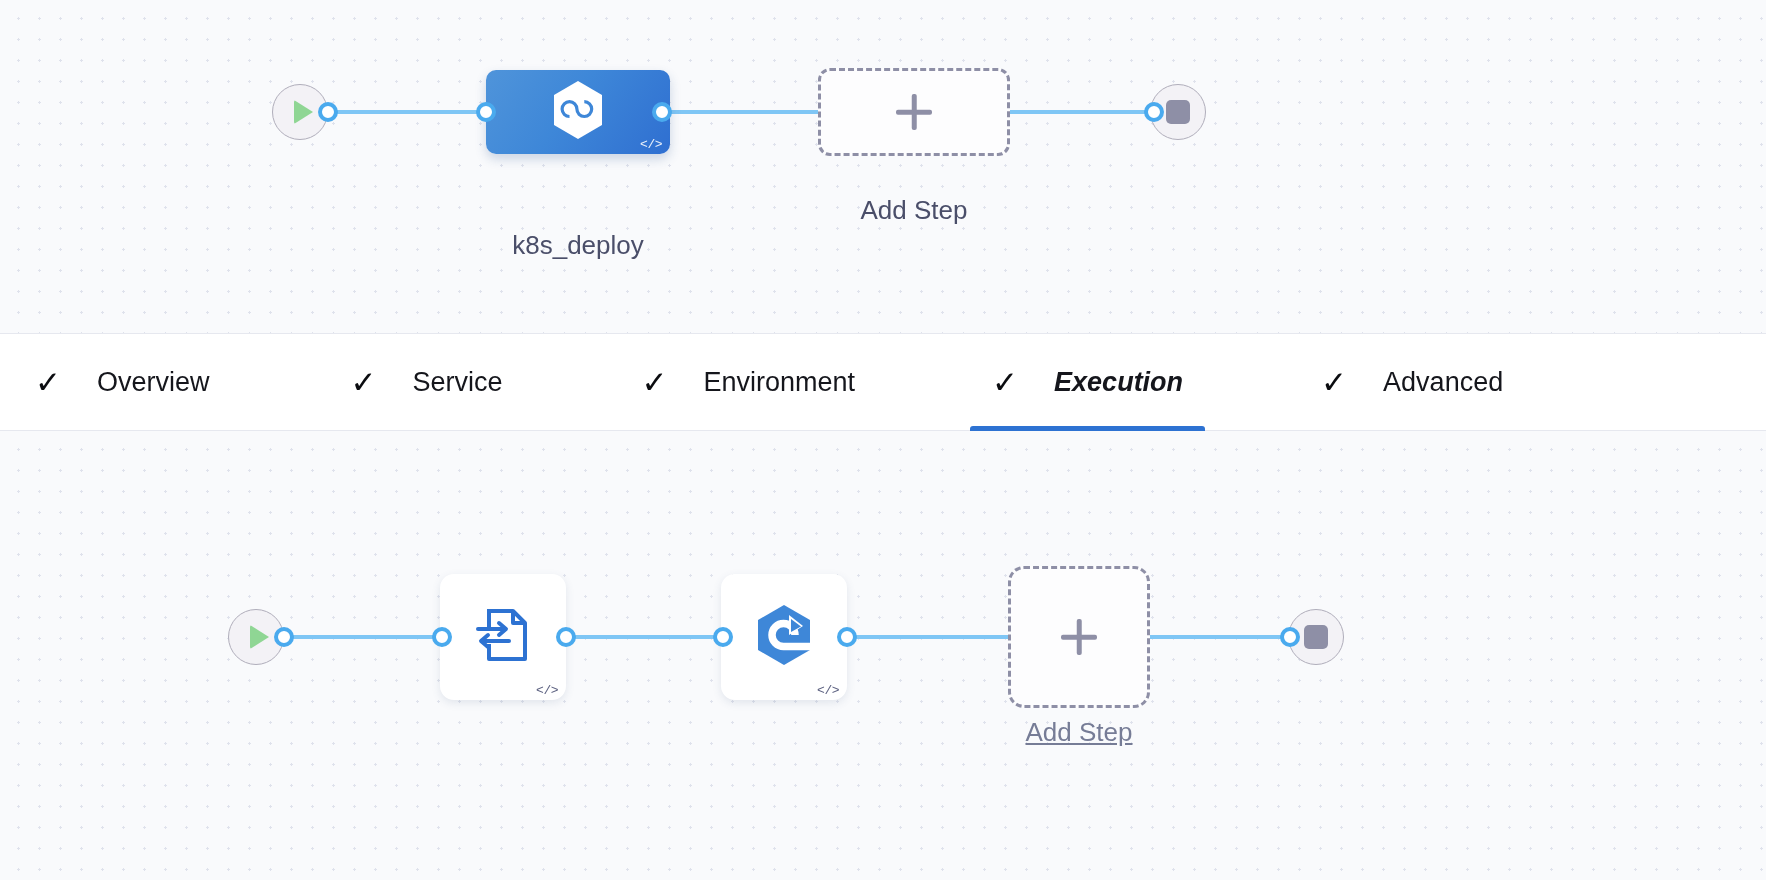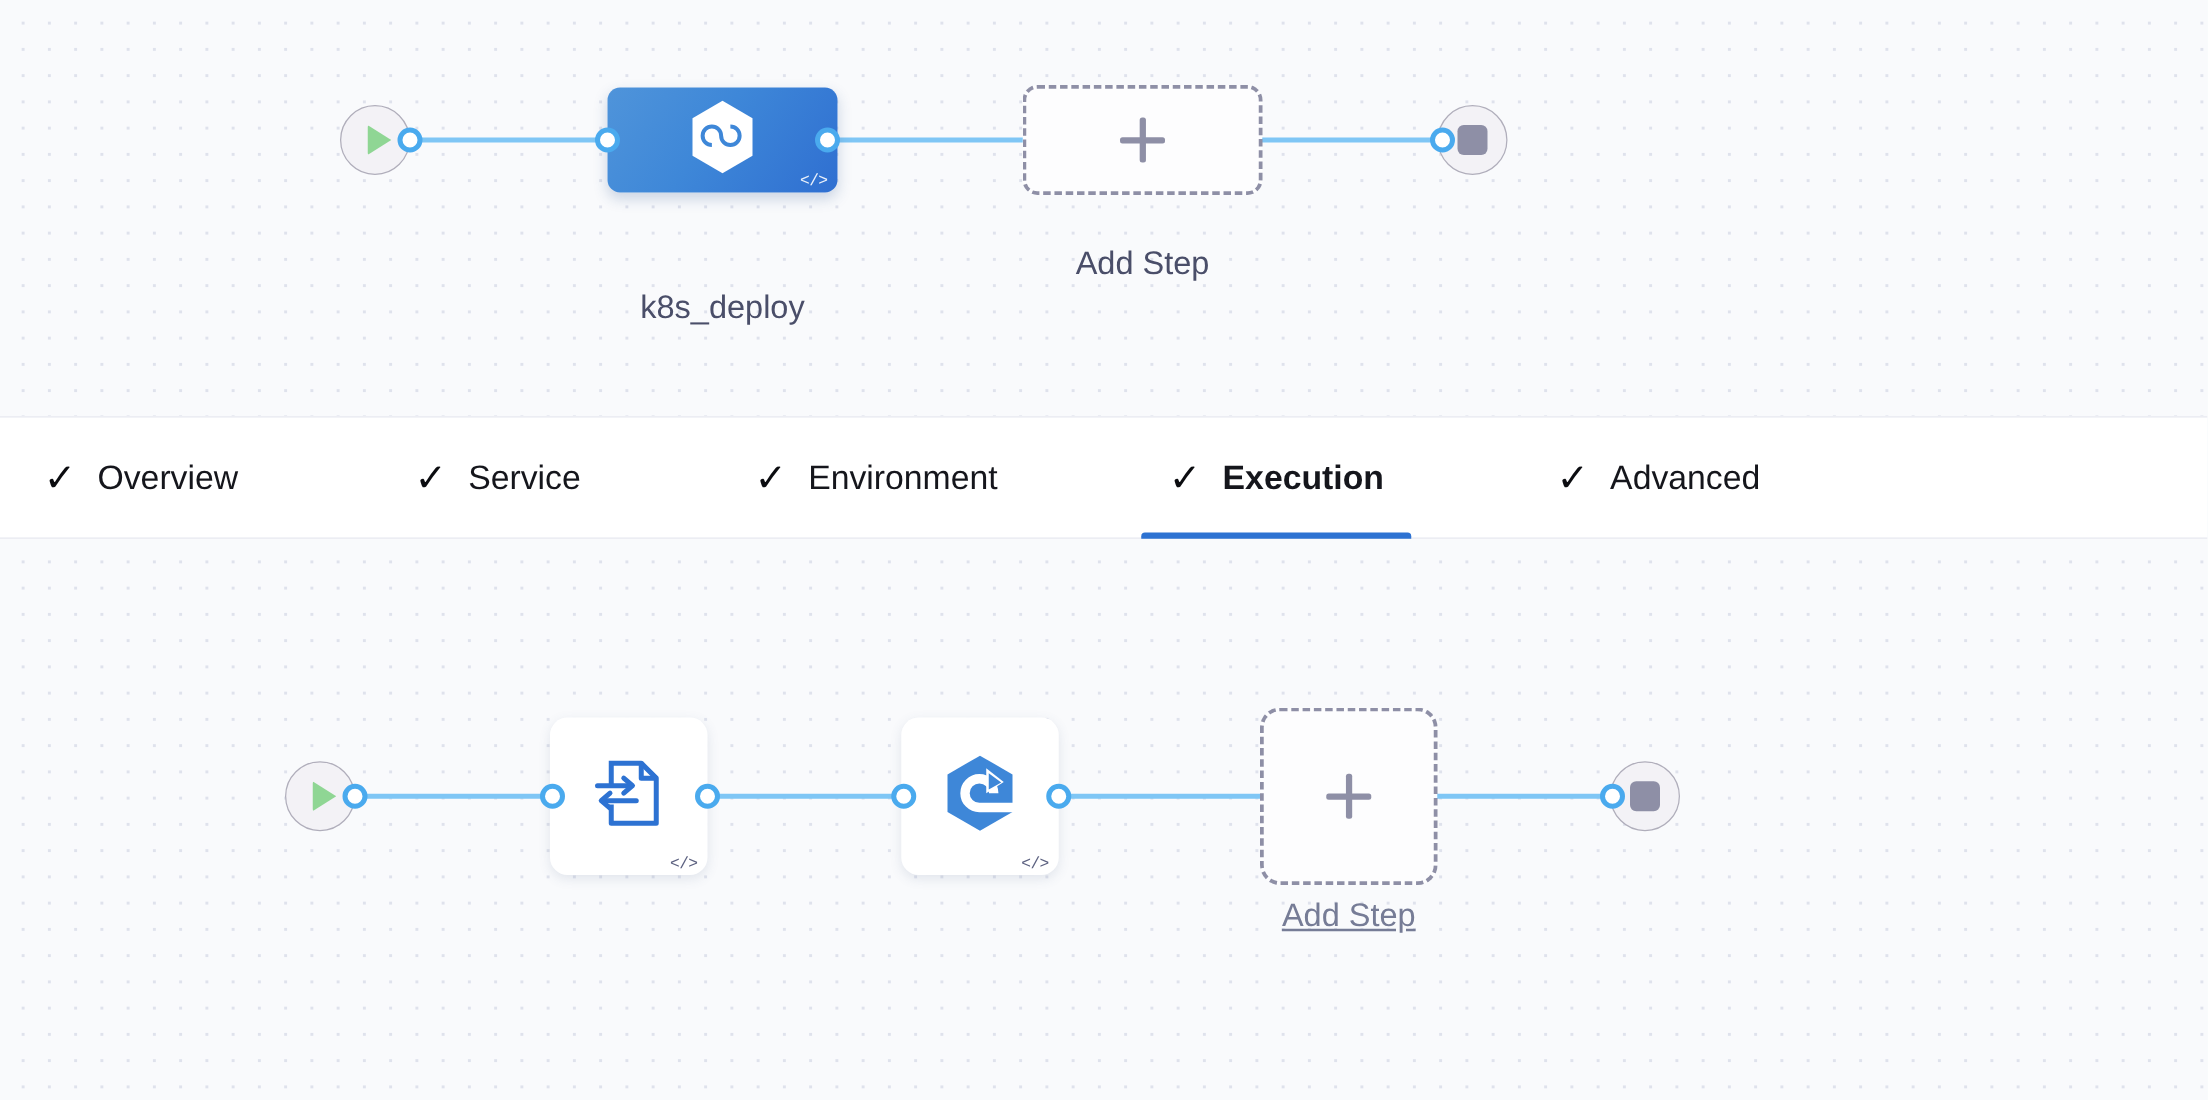--- a/index.html
+++ b/index.html
@@ -179,22 +179,23 @@
   .tab .check {
     font-size: 31px;
     line-height: 1;
     color: #0b0c10;
     font-weight: 400;
   }
   .tab .tab-label {
     font-size: 27px;
     color: #15161c;
     white-space: nowrap;
-  }
-  .tab.active .tab-label { font-weight: bold; }
+    margin-left: 19px;
+  }
+  .tab.active .tab-label { font-weight: bold; font-style: italic; }
   .tab .underline {
     position: absolute;
     left: 0; right: 0; bottom: -1px;
     height: 5px;
     background: transparent;
     border-radius: 3px 3px 0 0;
   }
   .tab.active .underline { background: #2d72d2; }
 </style>
 </head>

